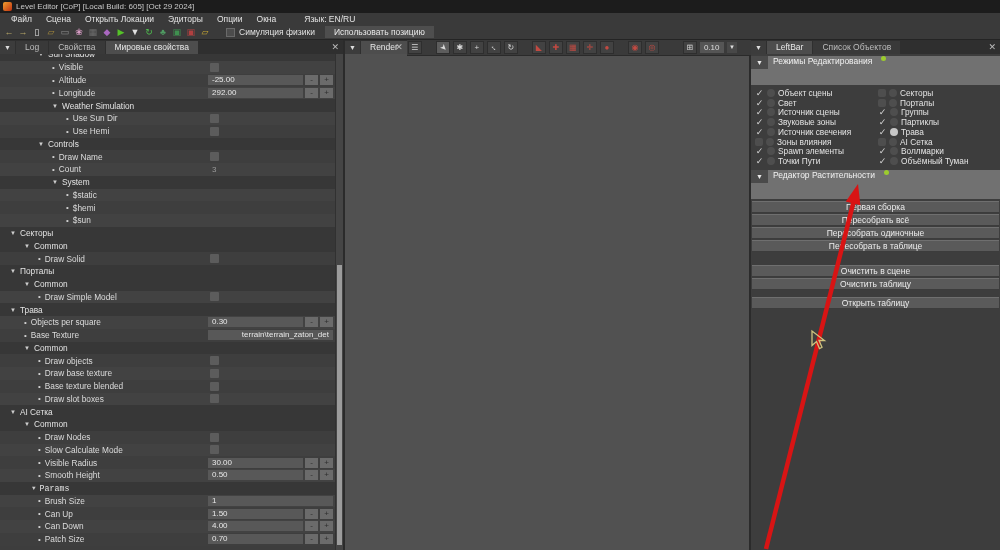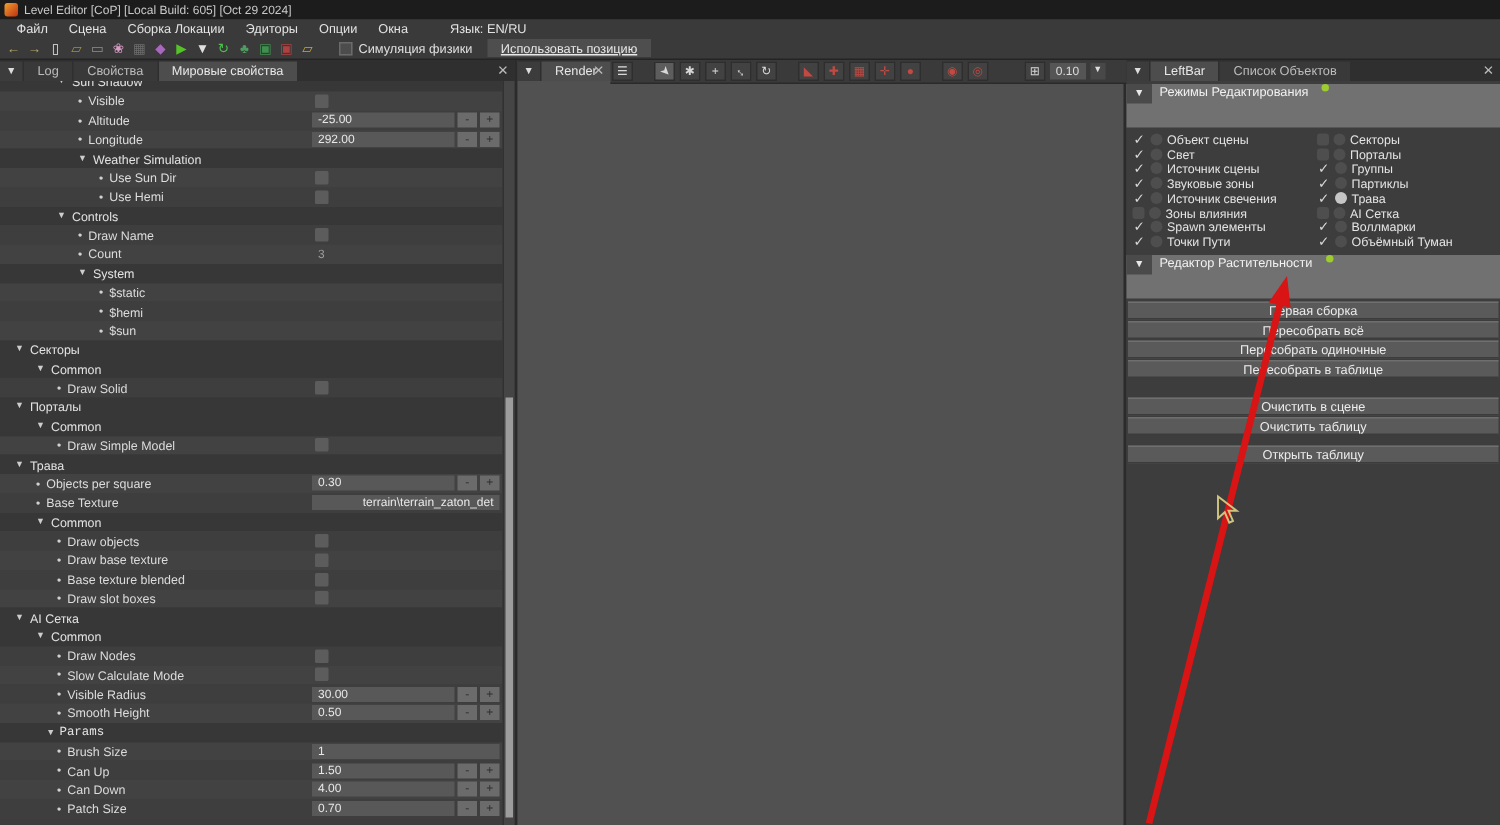--- a/index.html
+++ b/index.html
@@ -10,21 +10,21 @@
   .titlebar { height:13px; background:#1c1c1c; color:#c9c9c9; font-size:8px; display:flex; align-items:center; gap:4px; padding-left:3px; }
   .title-icon { width:9px; height:9px; border-radius:2px; background:linear-gradient(135deg,#f0a030,#c03010); flex:none; }
   .menubar { height:12px; background:#3a3a3a; display:flex; align-items:center; font-size:8.5px; color:#e3e3e3; padding-left:4px; }
   .menu-item { padding:0 7px; height:12px; line-height:12px; }
   .menu-item:last-child { margin-left:14px; }
   .toolbar { height:15px; background:#3a3a3a; border-bottom:1px solid #242424; display:flex; align-items:center; padding-left:2px; }
   .tb-icon { width:14px; height:13px; text-align:center; font-size:9px; line-height:13px; flex:none; }
   .sim-wrap { display:flex; align-items:center; gap:4px; margin-left:14px; }
   .sim-box { width:9px; height:9px; background:#4c4c4c; border:1px solid #6a6a6a; }
   .sim-label { font-size:8.5px; color:#e0e0e0; }
-  .use-pos { margin-left:10px; background:#4e4e4e; color:#e8e8e8; font-size:8.5px; height:12px; line-height:12px; padding:0 9px;text-decoration:underline; }
+  .use-pos { margin-left:10px; background:#4e4e4e; color:#e8e8e8; font-size:8.5px; height:12px; line-height:12px; padding:0 9px; }
 
   
   .content { position:absolute; top:40px; left:0; right:0; bottom:0; display:flex; }
   .left-panel { width:345px; flex:none; position:relative; background:#3d3d3d; border-right:2px solid #2b2b2b; }
   .vp-panel { width:406px; flex:none; position:relative; background:#515151; border-right:2px solid #2b2b2b; display:flex; flex-direction:row; }
   .right-panel { flex:1; position:relative; background:#3d3d3d; }
 
   
   .tabbar { height:14px; background:#2f2f2f; display:flex; align-items:flex-end; gap:1px; font-size:8.5px; color:#bdbdbd; position:relative; flex:none; }
   .tab-dd { width:15px; height:13px; background:#3c3c3c; color:#ddd; text-align:center; font-size:7px; line-height:13px; flex:none; }
@@ -94,21 +94,21 @@
 <body>
 
 <div class="titlebar">
   <div class="title-icon"></div>
   <span>Level Editor [CoP] [Local Build: 605] [Oct 29 2024]</span>
 </div>
 
 <div class="menubar" id="menu-items">
     <div class="menu-item">Файл</div>
     <div class="menu-item">Сцена</div>
-    <div class="menu-item">Сборка Локации</div>
+    <div class="menu-item">Открыть Локации</div>
     <div class="menu-item">Эдиторы</div>
     <div class="menu-item">Опции</div>
     <div class="menu-item">Окна</div>
     <div class="menu-item">Язык: EN/RU</div>
   </div>
 
 <div class="toolbar">
   <span id="tb-icons" style="display:flex;">
       <span class="tb-icon" style="color: rgb(184, 168, 104);">←</span>
       <span class="tb-icon" style="color: rgb(184, 168, 104);">→</span>

